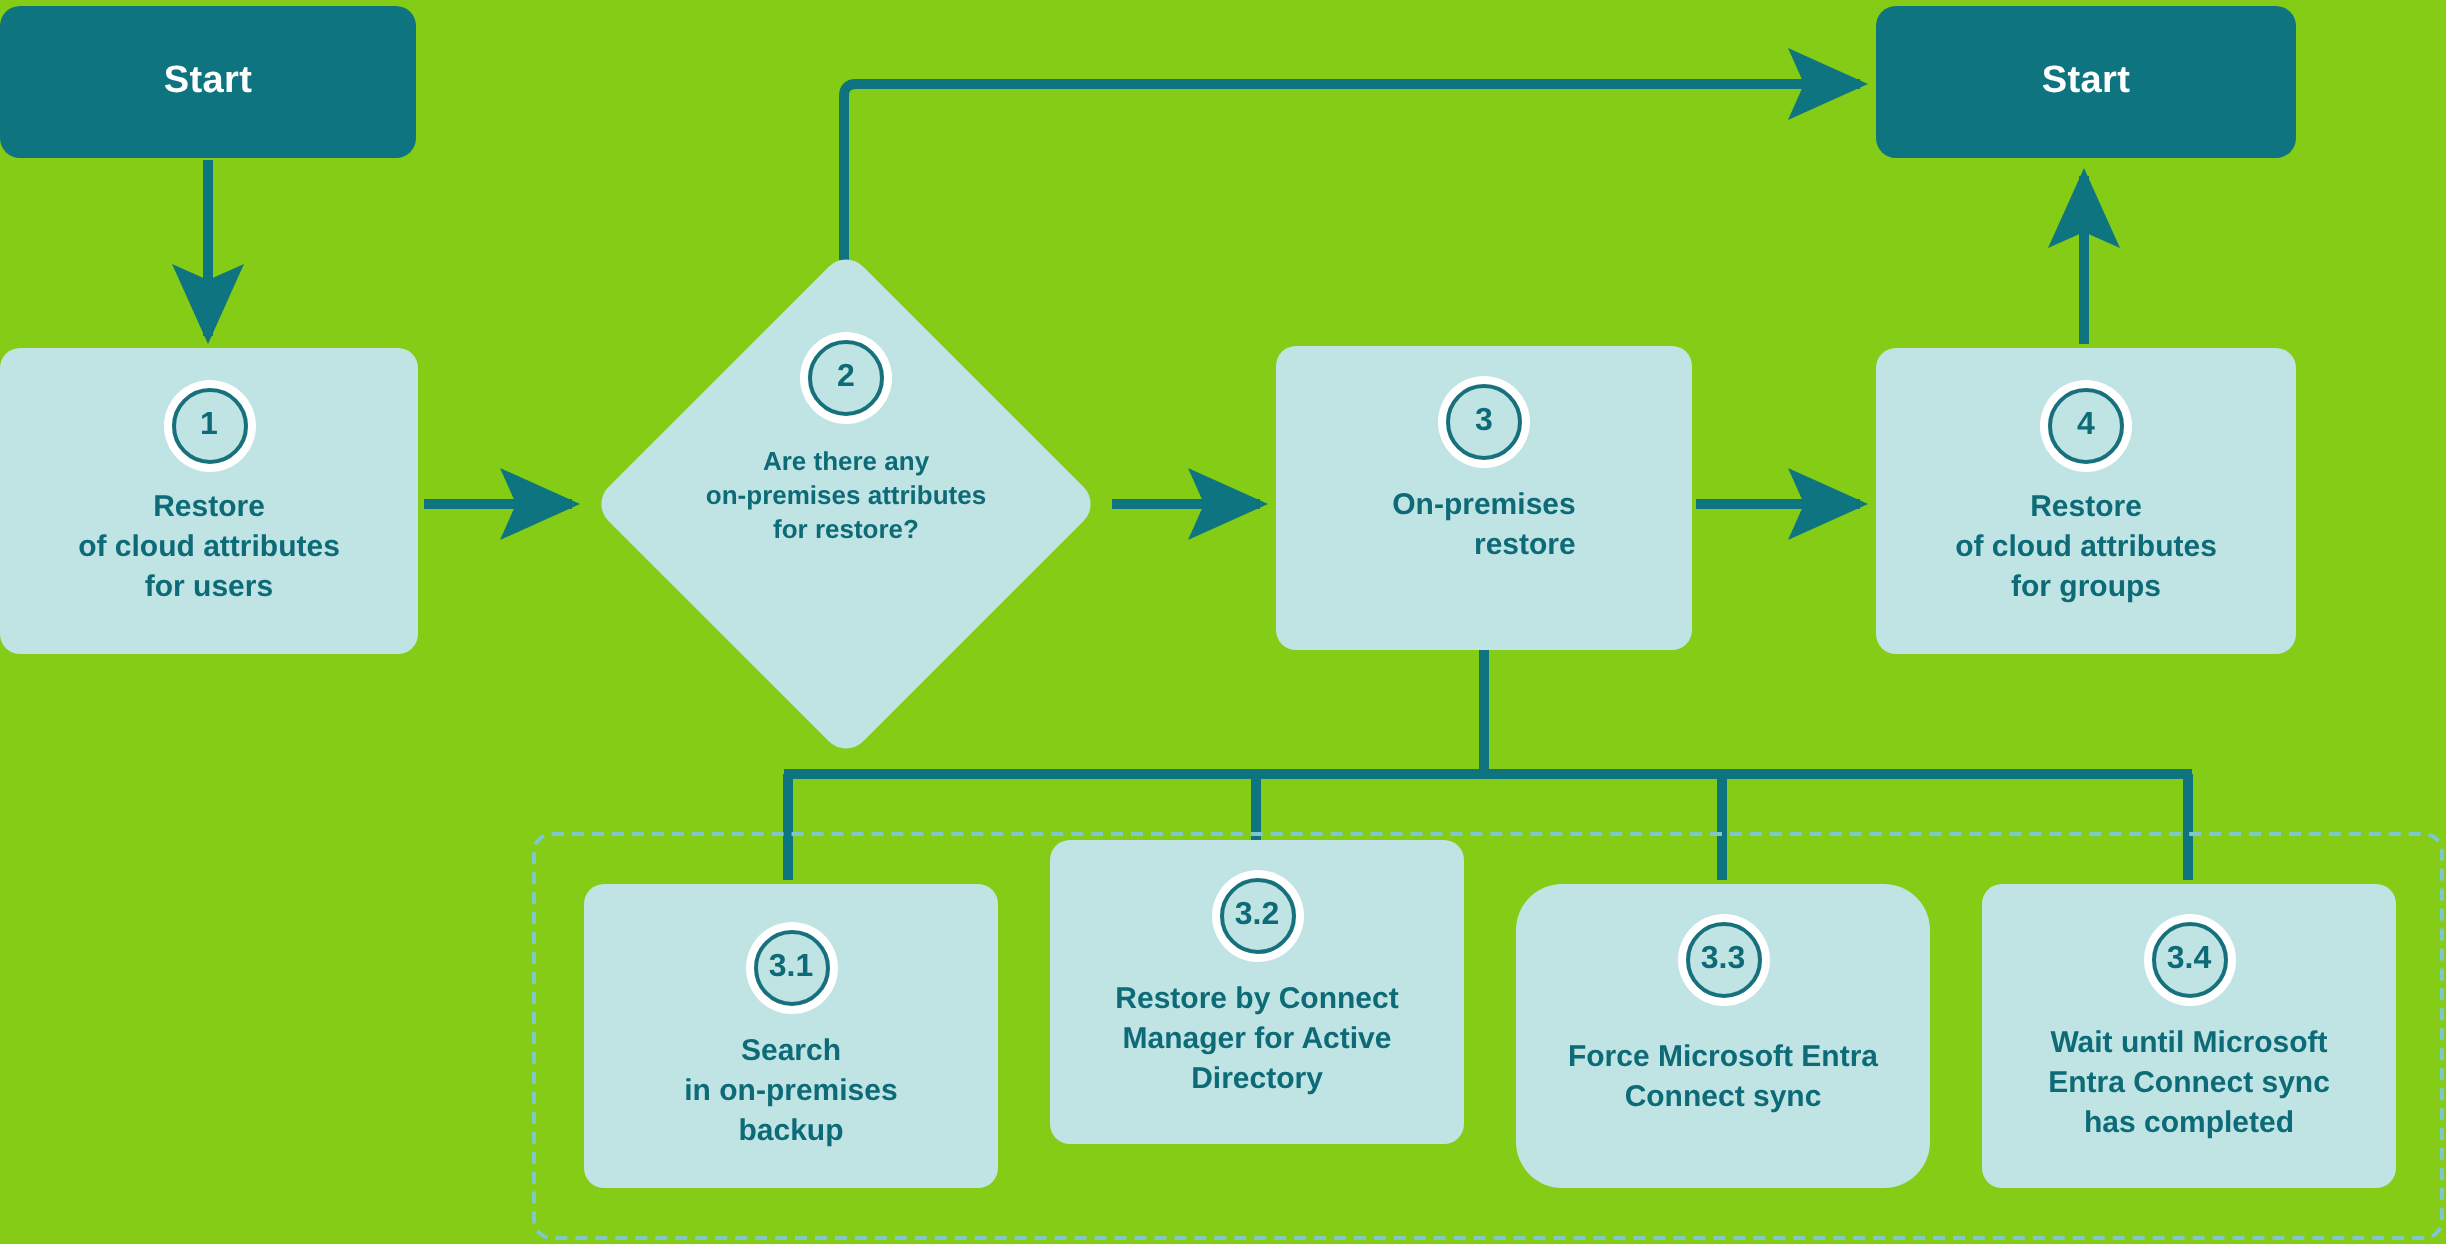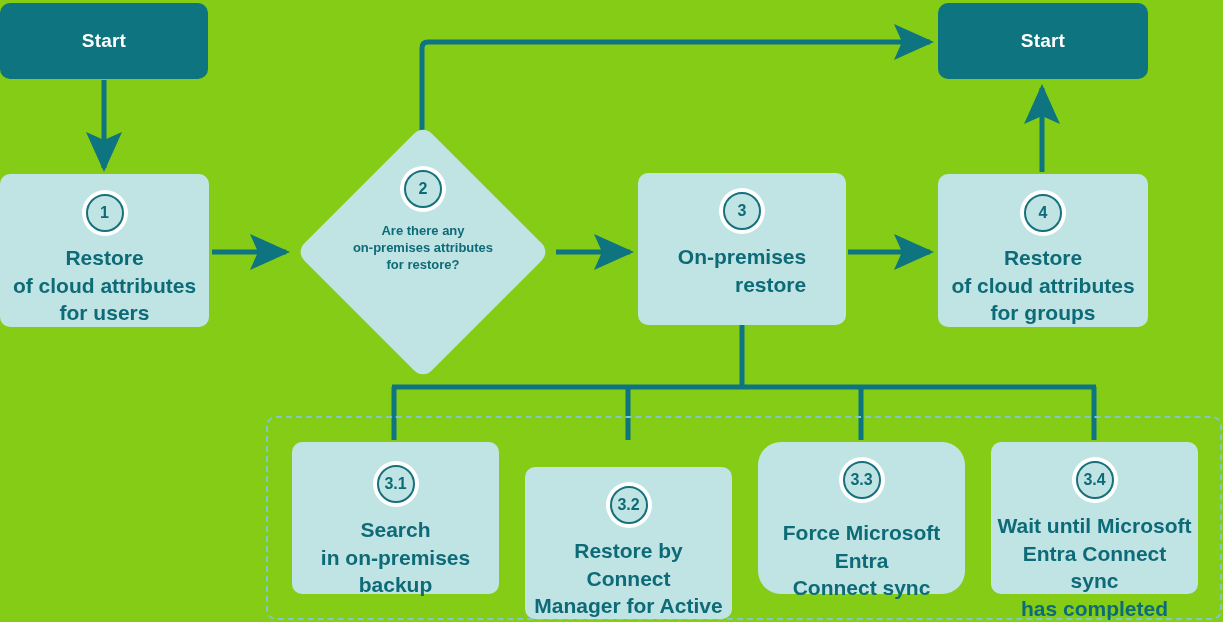--- a/index.html
+++ b/index.html
@@ -100,21 +100,21 @@
     font-size: 16px;
     font-weight: bold;
     line-height: 1;
   }
   .badge-inner.on-diamond {
     background: #c0e3e4;
   }
   .node-label {
     text-align: center;
     font-weight: bold;
-    font-size: 21px;
+    font-size: 15px;
     line-height: 1.32;
     color: #0d6b77;
     padding: 0 6px;
     white-space: pre-line;
   }
   .diamond-label {
     text-align: center;
     font-weight: bold;
     font-size: 13px;
     line-height: 1.32;
@@ -211,21 +211,21 @@
 
   <div class="node substep" style="left:292px; top:442px; width:207px; height:152px; padding-top:19px;">
     <div class="badge">
       <div class="badge-inner">3.1</div>
     </div>
     <div class="node-label" style="margin-top:9px;">Search
 in on-premises
 backup</div>
   </div>
 
-  <div class="node substep" style="left:525px; top:467px; width:207px; height:152px; padding-top:15px;">
+  <div class="node substep" style="left:525px; top:420px; width:207px; height:152px; padding-top:15px;">
     <div class="badge">
       <div class="badge-inner">3.2</div>
     </div>
     <div class="node-label" style="margin-top:9px;">Restore by Connect
 Manager for Active
 Directory</div>
   </div>
 
   <div class="node substep" style="left:758px; top:442px; width:207px; height:152px; padding-top:15px;border-radius:23px;">
     <div class="badge">

